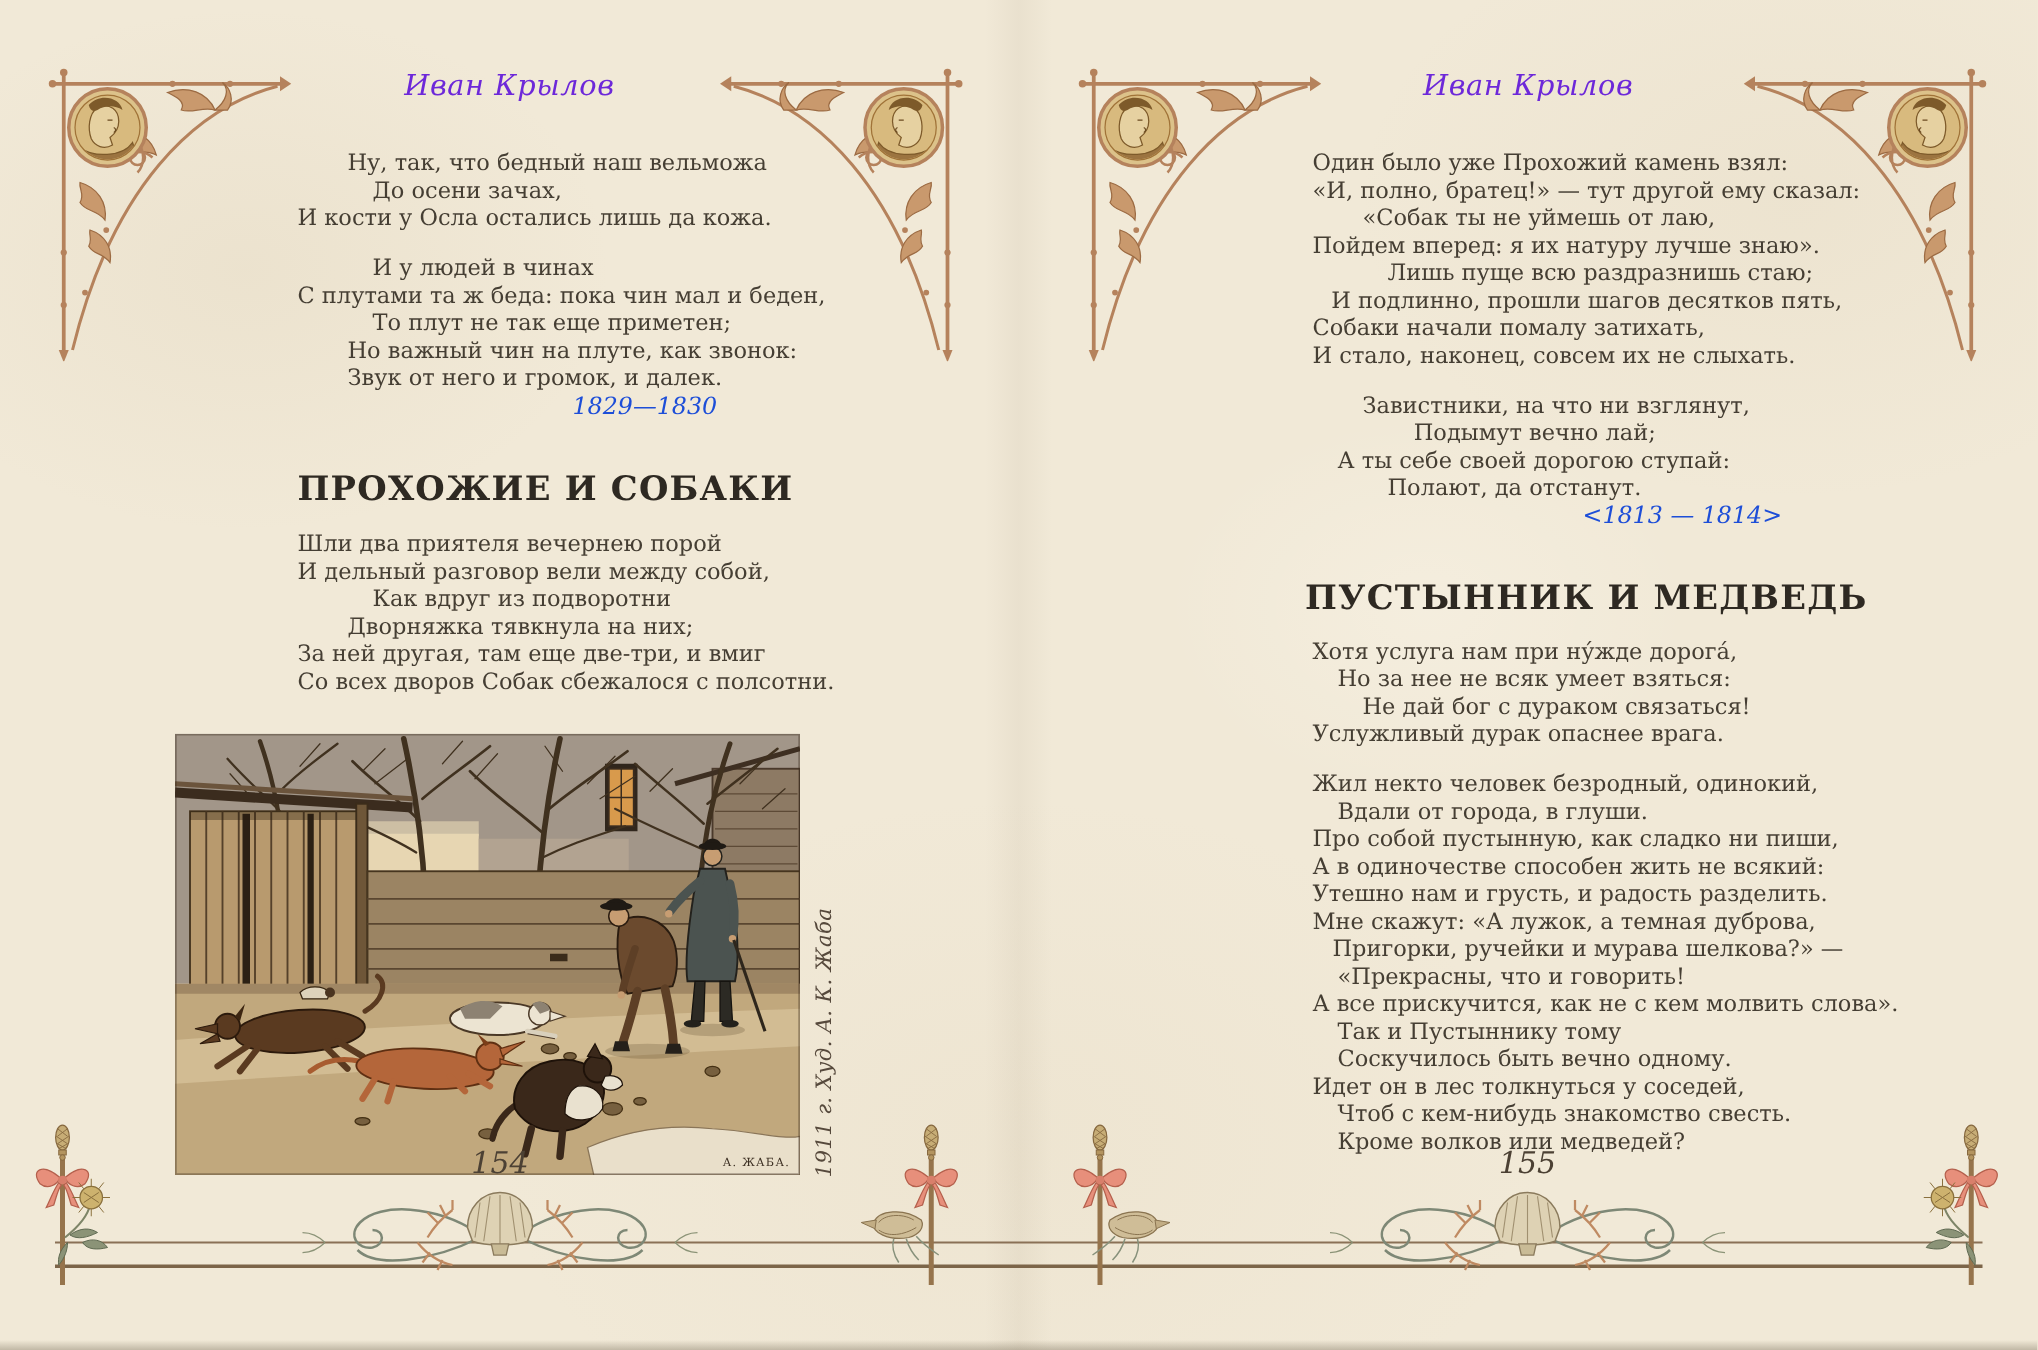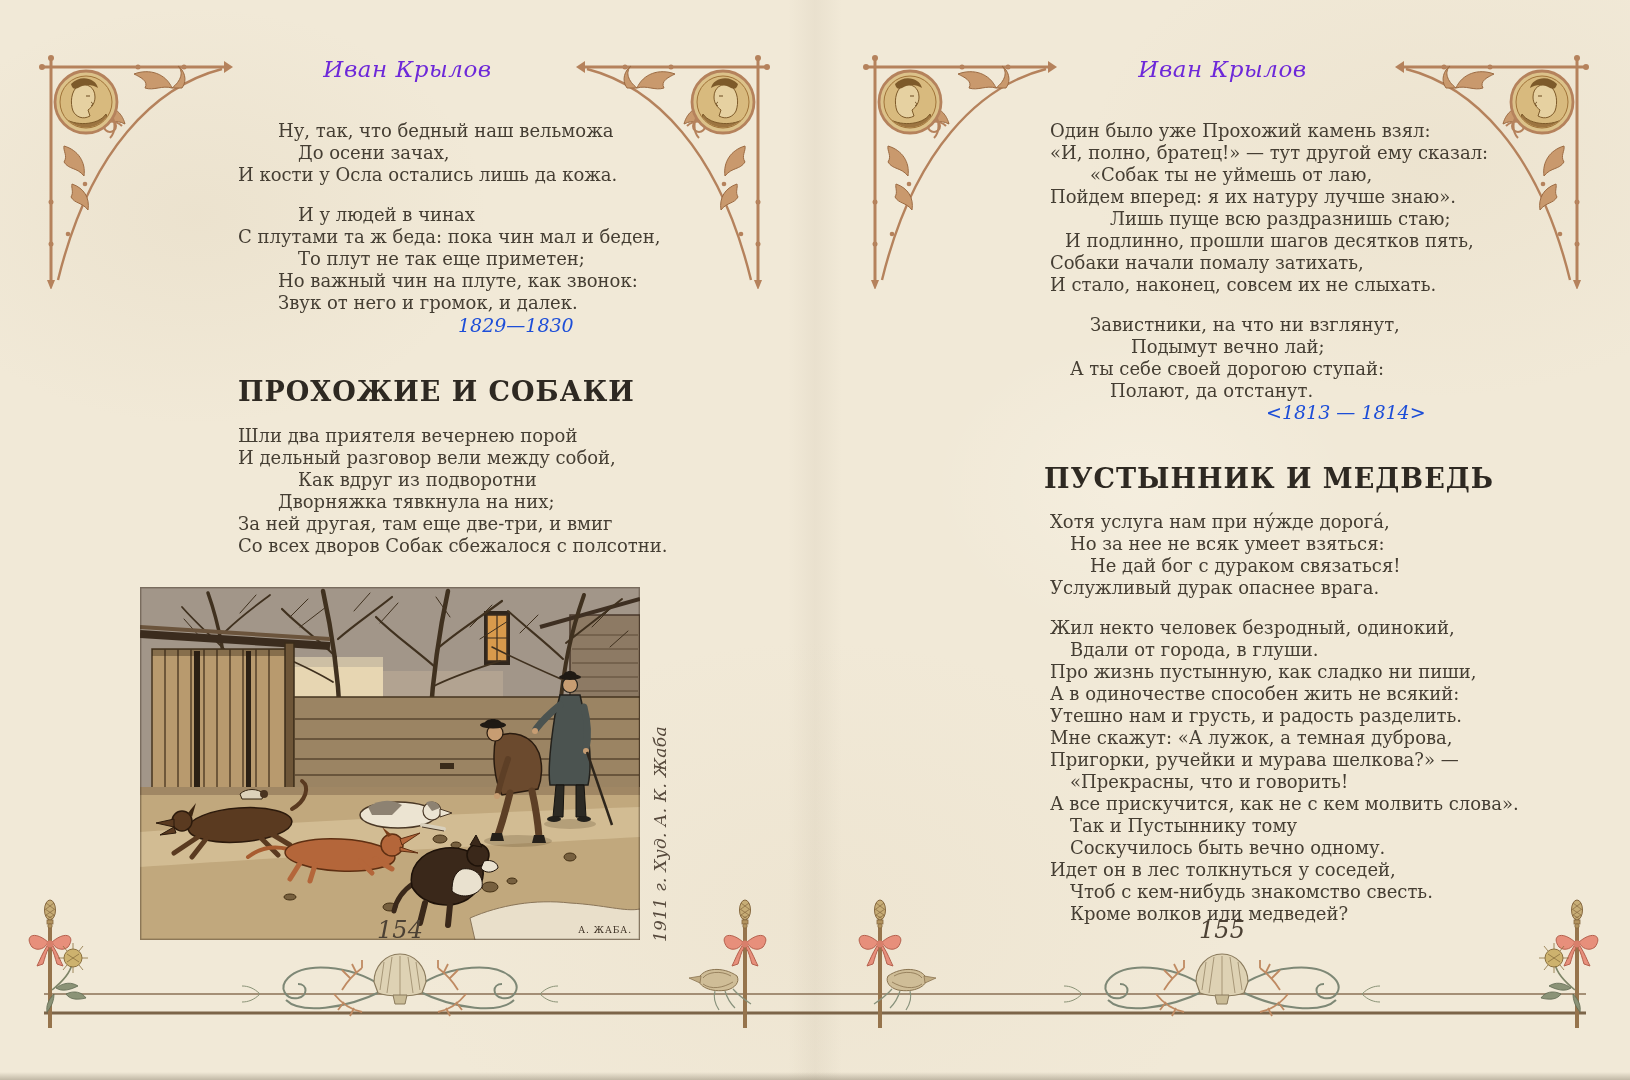--- a/index.html
+++ b/index.html
@@ -232,25 +232,25 @@
 <div class="poem" id="poemR2">
     <div class="stanza">
       <div class="pline" style="margin-left: 0px;">Хотя услуга нам при ну́жде дорога́,</div>
       <div class="pline" style="margin-left: 20px;">Но за нее не всяк умеет взяться:</div>
       <div class="pline" style="margin-left: 40px;">Не дай бог с дураком связаться!</div>
       <div class="pline" style="margin-left: 0px;">Услужливый дурак опаснее врага.</div>
     </div>
     <div class="stanza">
       <div class="pline" style="margin-left: 0px;">Жил некто человек безродный, одинокий,</div>
       <div class="pline" style="margin-left: 20px;">Вдали от города, в глуши.</div>
-      <div class="pline" style="margin-left: 0px;">Про жизнь пустынную, как сладко ни пиши,</div>
+      <div class="pline" style="margin-left: 0px;">Про собой пустынную, как сладко ни пиши,</div>
       <div class="pline" style="margin-left: 0px;">А в одиночестве способен жить не всякий:</div>
       <div class="pline" style="margin-left: 0px;">Утешно нам и грусть, и радость разделить.</div>
       <div class="pline" style="margin-left: 0px;">Мне скажут: «А лужок, а темная дуброва,</div>
-      <div class="pline" style="margin-left: 0px;">Пригорки, ручейки и мурава шелкова?» —</div>
+      <div class="pline" style="margin-left: 16px;">Пригорки, ручейки и мурава шелкова?» —</div>
       <div class="pline" style="margin-left: 20px;">«Прекрасны, что и говорить!</div>
       <div class="pline" style="margin-left: 0px;">А все прискучится, как не с кем молвить слова».</div>
       <div class="pline" style="margin-left: 20px;">Так и Пустыннику тому</div>
       <div class="pline" style="margin-left: 20px;">Соскучилось быть вечно одному.</div>
       <div class="pline" style="margin-left: 0px;">Идет он в лес толкнуться у соседей,</div>
       <div class="pline" style="margin-left: 20px;">Чтоб с кем-нибудь знакомство свесть.</div>
       <div class="pline" style="margin-left: 20px;">Кроме волков или медведей?</div>
     </div>
   </div>
 

